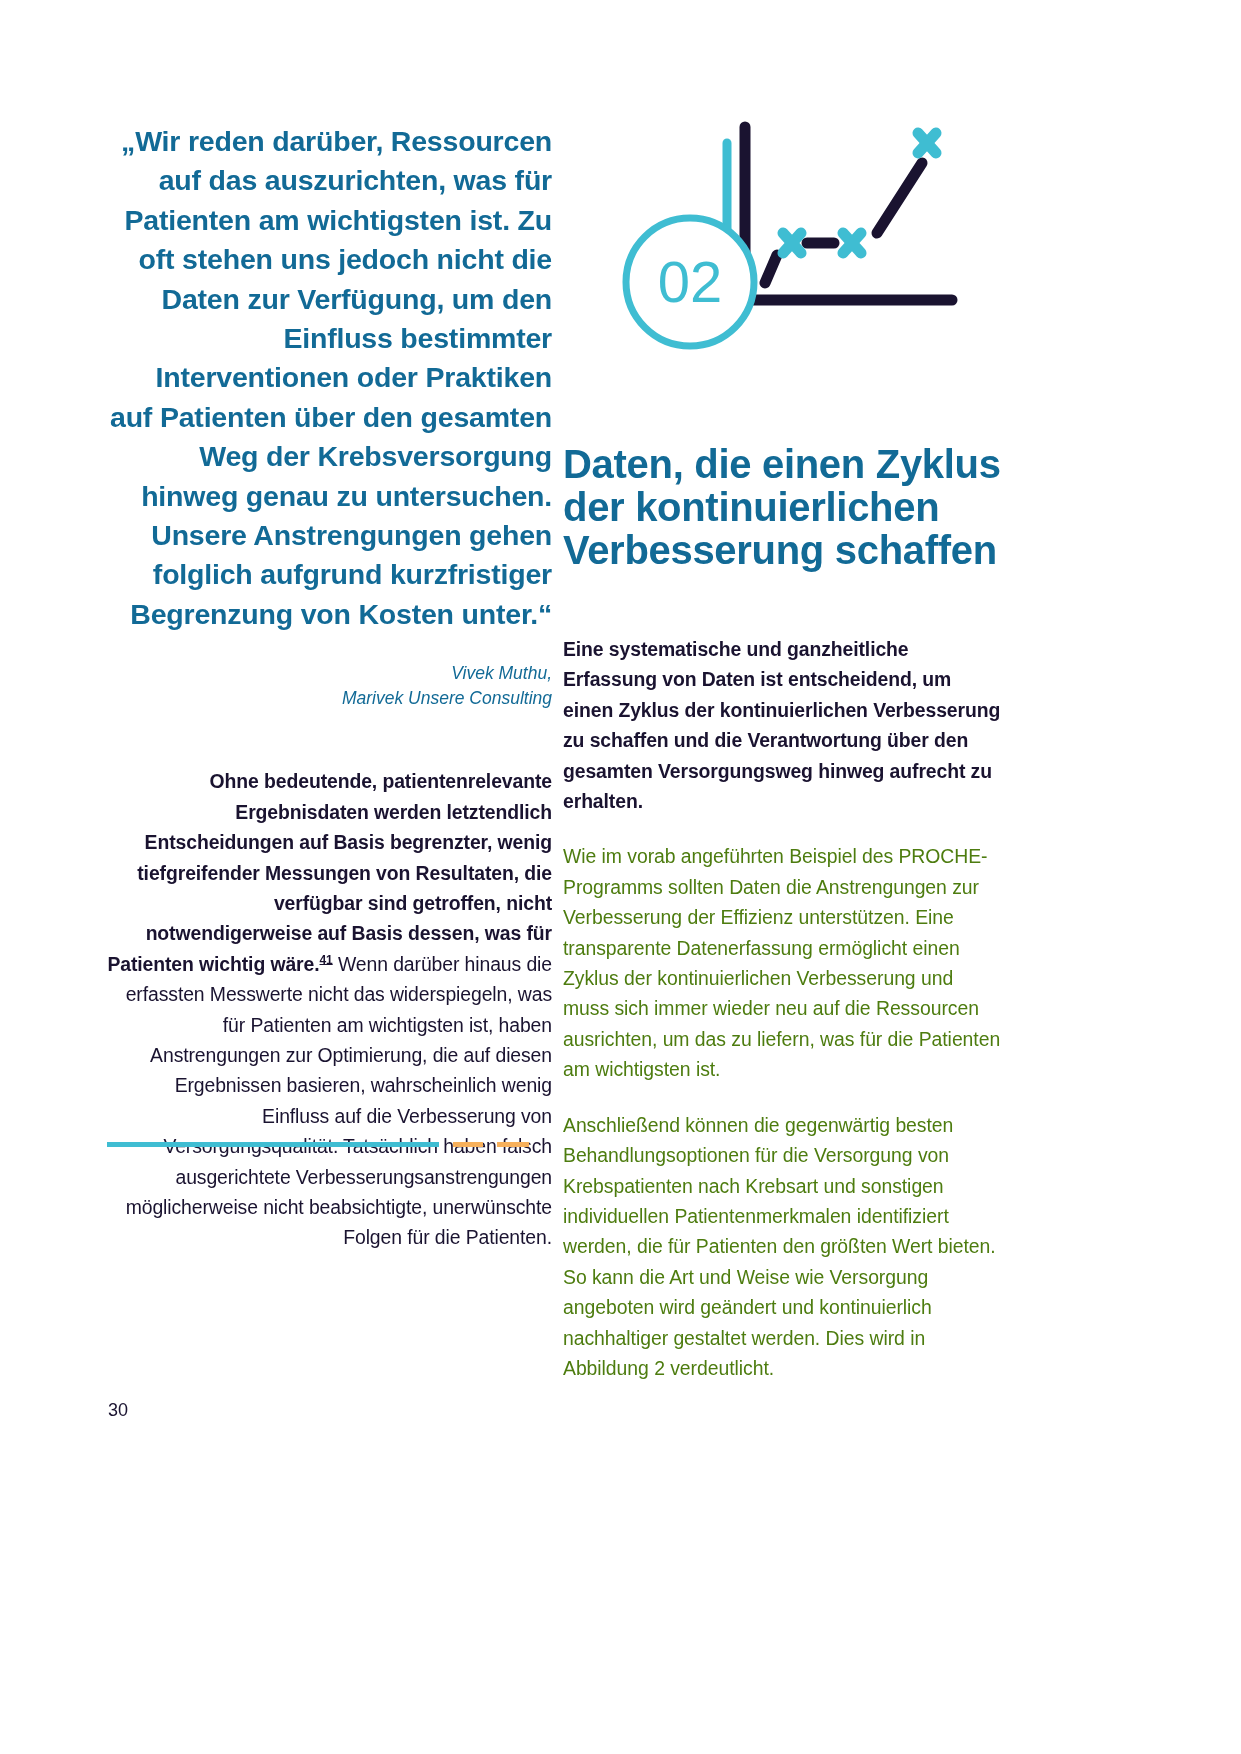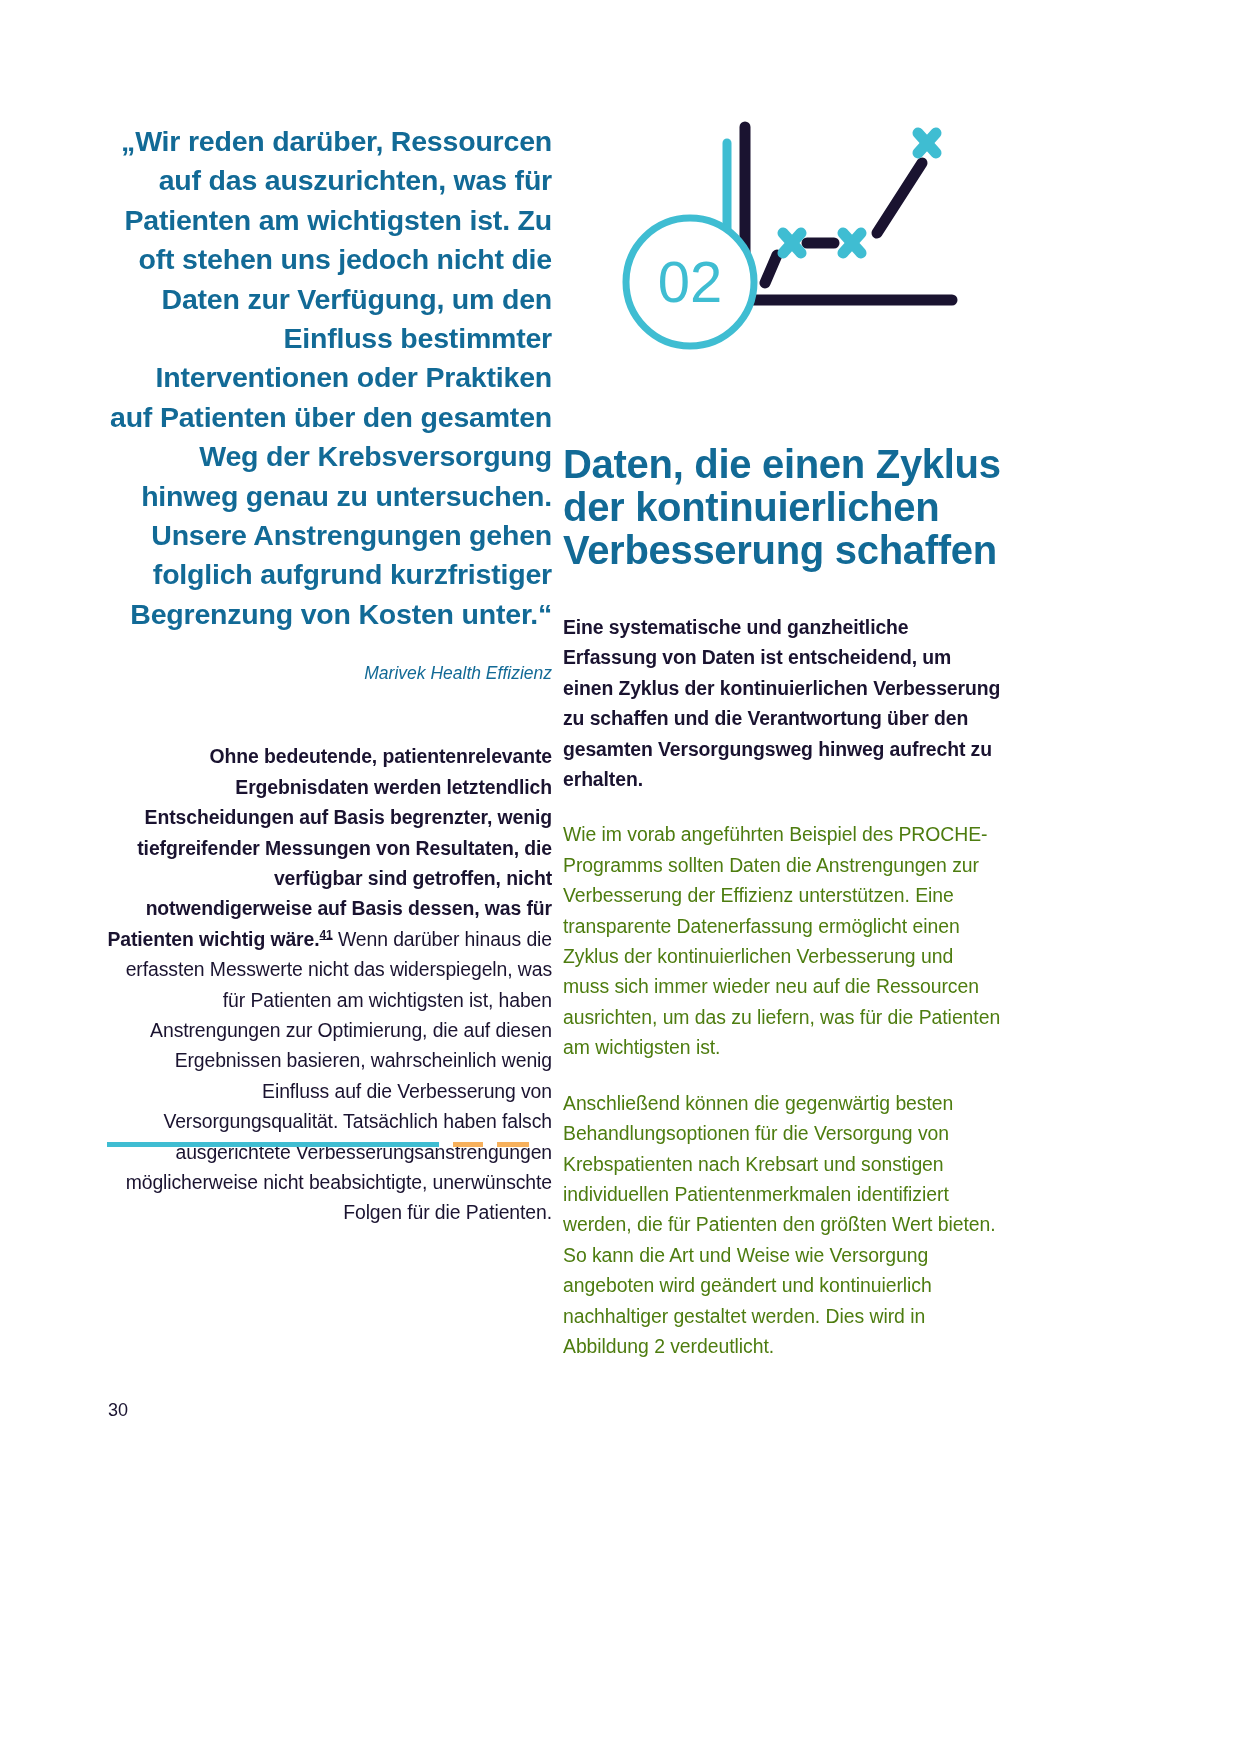--- a/index.html
+++ b/index.html
@@ -102,21 +102,21 @@
 
   .section-heading {
     color: #126A96;
     font-size: 40px;
     line-height: 43px;
     font-weight: 700;
     letter-spacing: -0.3px;
   }
 
   .intro-bold {
-    margin-top: 40px;
+    margin-top: 62px;
     color: #1A1330;
     font-size: 19.4px;
     line-height: 30.4px;
     font-weight: 700;
     letter-spacing: -0.1px;
   }
 
   .body-para {
     margin-top: 25px;
     color: #4d7c0f;
@@ -140,21 +140,22 @@
 </head>
 <body>
 
 <div class="page">
 
   <div class="col-left">
 
     <div class="pullquote">„Wir reden darüber, Ressourcen auf das auszurichten, was für Patienten am wichtigsten ist. Zu oft stehen uns jedoch nicht die Daten zur Verfügung, um den Einfluss bestimmter Interventionen oder Praktiken auf Patienten über den gesamten Weg der Krebsversorgung hinweg genau zu untersuchen. Unsere Anstrengungen gehen folglich aufgrund kurzfristiger Begrenzung von Kosten unter.“</div>
 
     <div class="attribution">
-      <div>Marivek Health Effizienz</div>
+      <div>Vivek Muthu,</div>
+      <div>Marivek Unsere Consulting</div>
     </div>
 
     <p class="lead-bold">
       <span>Ohne bedeutende, patientenrelevante Ergebnisdaten werden letztendlich Entscheidungen auf Basis begrenzter, wenig tiefgreifender Messungen von Resultaten, die verfügbar sind getroffen, nicht notwendigerweise auf Basis dessen, was für Patienten wichtig wäre.</span><sup>41</sup><span class="reg"> Wenn darüber hinaus die erfassten Messwerte nicht das widerspiegeln, was für Patienten am wichtigsten ist, haben Anstrengungen zur Optimierung, die auf diesen Ergebnissen basieren, wahrscheinlich wenig Einfluss auf die Verbesserung von Versorgungsqualität. Tatsächlich haben falsch ausgerichtete Verbesserungsanstrengungen möglicherweise nicht beabsichtigte, unerwünschte Folgen für die Patienten.</span>
     </p>
   </div>
 
   <div class="divider">
     <span class="seg seg-main"></span>
     <span class="seg seg-dash1"></span>

